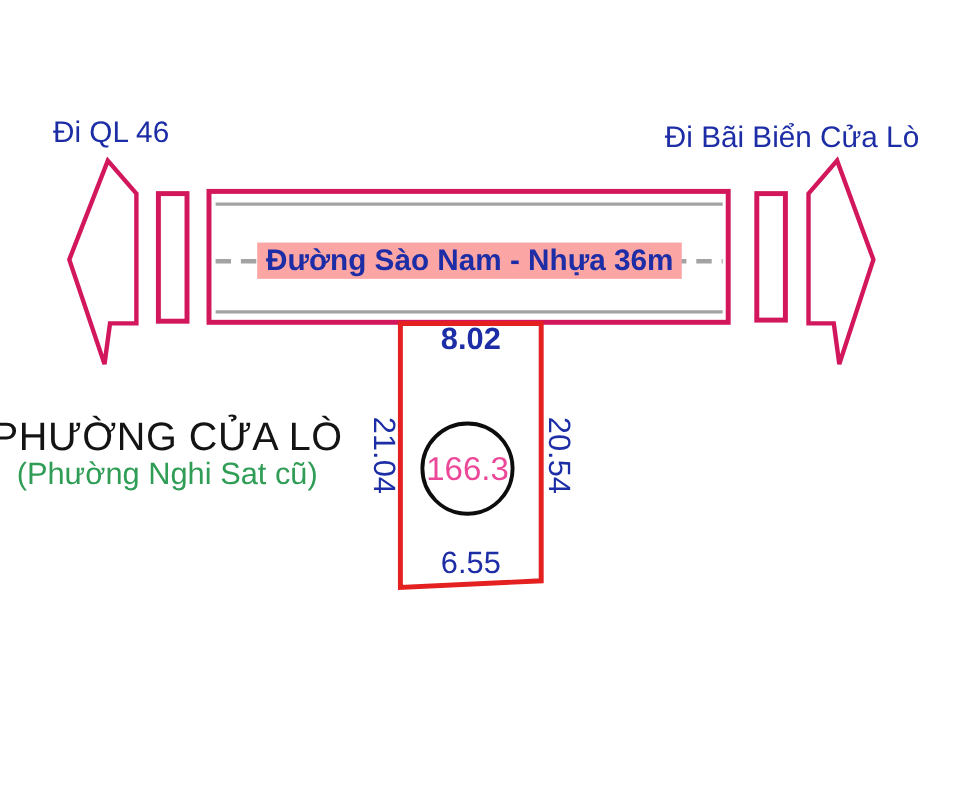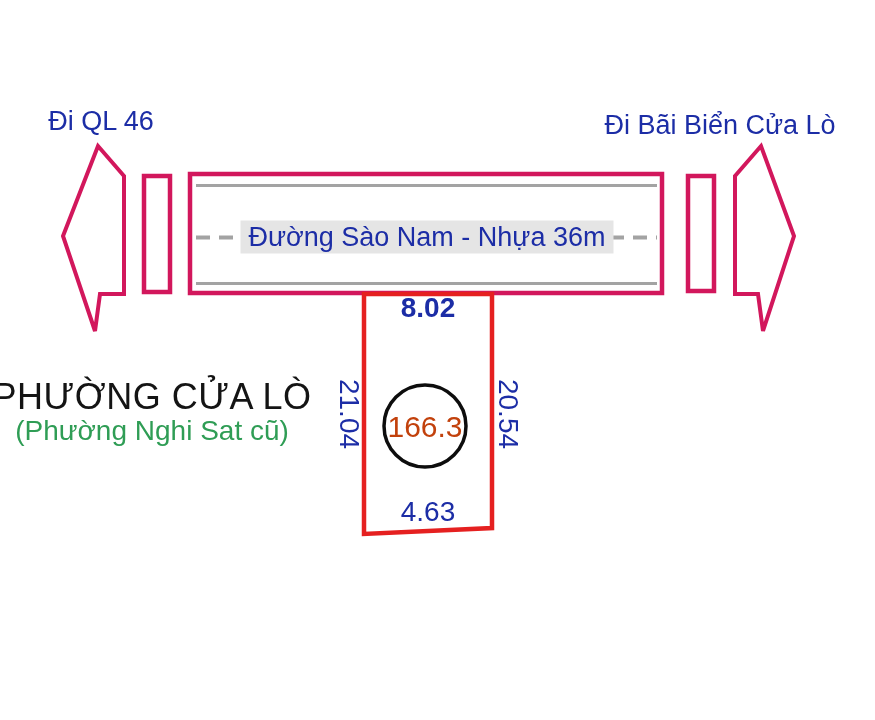--- a/index.html
+++ b/index.html
@@ -30,29 +30,30 @@
   }
   .txt.vertical {
     transform: translate(-50%, -50%) rotate(90deg);
   }
   .blue { color: #1c2da6; }
   .dest-label {
     font-size: 27px;
   }
   .road-name {
     font-size: 27px;
-    background: #e5e5e5;
+    background: #fca5a5;
     padding: 3px 8px;
+    font-weight: bold;
   }
   .dim {
     font-size: 28px;
   }
   .area-value {
     font-size: 30px;
-    color: #c2410c;
+    color: #ec4899;
   }
   .ward-name {
     font-size: 36px;
     color: #141414;
     letter-spacing: 0.5px;
   }
   .ward-former {
     font-size: 28px;
     color: #2f9d55;
   }
@@ -83,20 +84,20 @@
   </svg>
 
   <div class="txt dest-label blue" style="left:101px; top:121px;">Đi QL 46</div>
   <div class="txt dest-label blue" style="left:720px; top:125px;">Đi Bãi Biển Cửa Lò</div>
 
   <div class="txt road-name blue" style="left:427px; top:237px;">Đường Sào Nam - Nhựa 36m</div>
 
   <div class="txt dim blue" style="left:428px; top:308px;font-weight:bold;">8.02</div>
   <div class="txt dim blue vertical" style="left:349px; top:414px;">21.04</div>
   <div class="txt dim blue vertical" style="left:508px; top:414px;">20.54</div>
-  <div class="txt dim blue" style="left:428px; top:512px;">4.63</div>
+  <div class="txt dim blue" style="left:428px; top:512px;">6.55</div>
 
   <div class="txt area-value" style="left:425px; top:427px;">166.3</div>
 
   <div class="txt ward-name" style="left:152px; top:397px;">PHƯỜNG CỬA LÒ</div>
   <div class="txt ward-former" style="left:152px; top:431px;">(Phường Nghi Sat cũ)</div>
 
 </div>
 
 </body></html>

